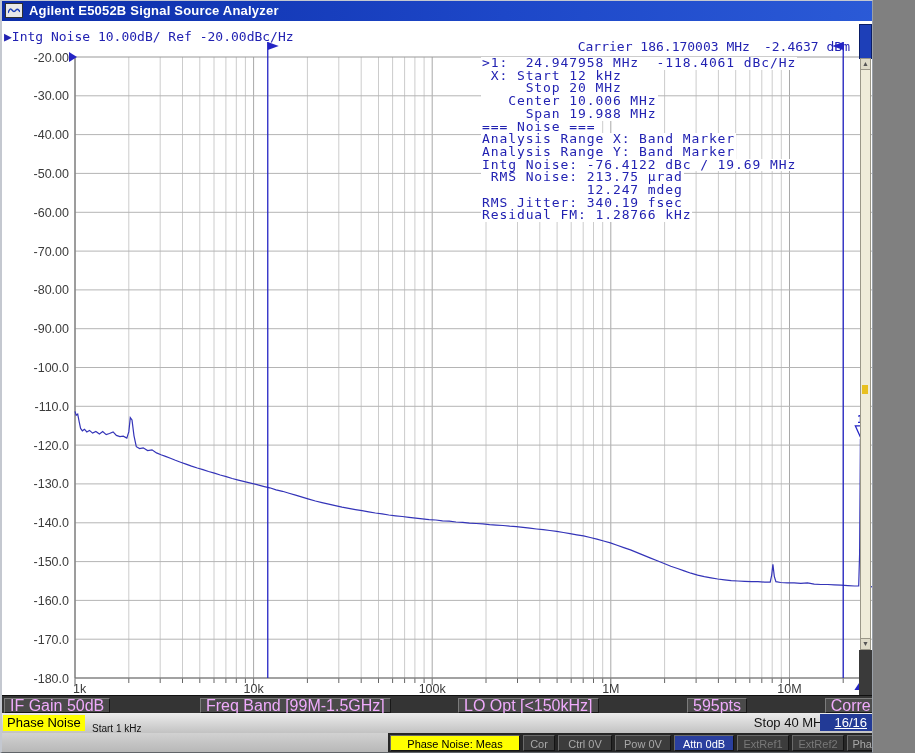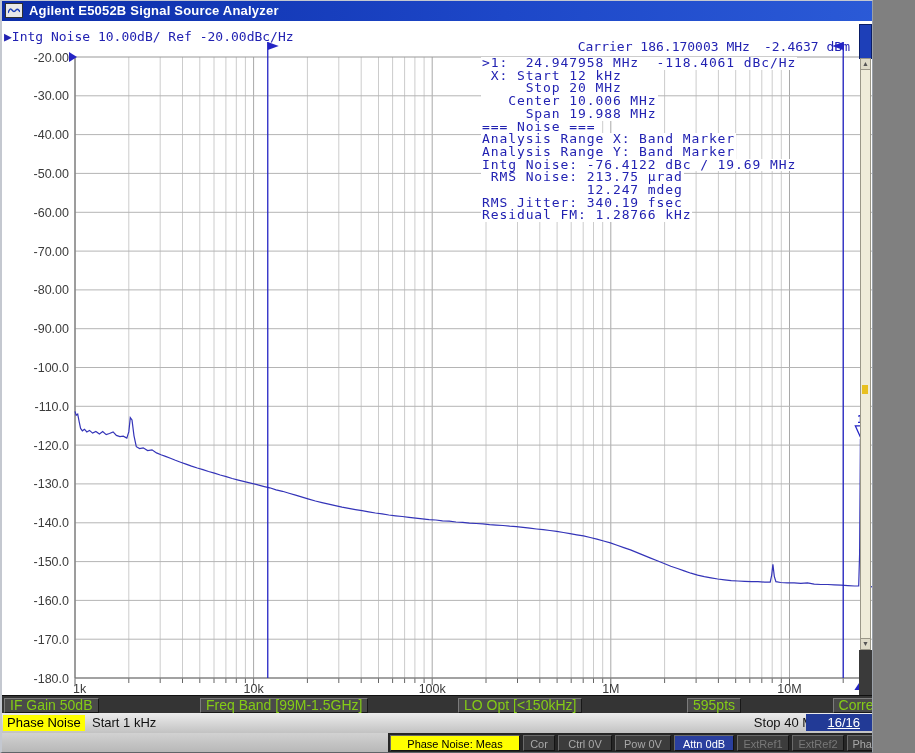--- a/index.html
+++ b/index.html
@@ -33,32 +33,32 @@
   #sb-track{position:absolute;left:1px;top:36px;width:9px;height:590px;background:#efecd9;
     border:1px solid #9a9788;}
   #sb-mark{position:absolute;left:3px;top:363px;width:6px;height:9px;background:#e8c020;}
   .sb-arrow{position:absolute;left:1px;width:9px;height:10px;background:#dedbc8;border:1px solid #9a9788;
     font-size:7px;line-height:9px;text-align:center;color:#555;}
   #sb-up{top:36px;} #sb-down{top:616px;}
   #sb-dark{position:absolute;left:0;top:628px;width:13px;height:46px;background:#3a3a3a;}
   
   #row1{position:absolute;left:0;top:695px;width:915px;height:18px;background:#343434;z-index:5;
     border-top:1px solid #101010;}
-  .badge1{position:absolute;top:2px;height:13px;background:#4a4a4a;color:#84cc16;font-size:14px;
+  .badge1{position:absolute;top:2px;height:13px;background:#4a4a4a;color:#f0abfc;font-size:16px;
     line-height:13px;padding:0 5px;
     border-top:1px solid #7c7c7c;border-left:1px solid #7c7c7c;
     border-right:1px solid #181818;border-bottom:1px solid #181818;white-space:nowrap;}
   #row2{position:absolute;left:0;top:713px;width:915px;height:20px;z-index:5;
     background:linear-gradient(#ececec,#c2c2c2);border-bottom:1px solid #8a8a8a;}
   #pn-mode{position:absolute;left:3px;top:2px;background:#ffff00;color:#000;font-size:13px;
     padding:0 4px;line-height:16px;}
-  #pn-start{position:absolute;left:92px;top:2px;color:#111;font-size:13px;line-height:16px;}
+  #pn-start{position:absolute;left:92px;top:8px;color:#111;font-size:10px;line-height:16px;}
   #pn-stop{position:absolute;right:86px;top:2px;color:#111;font-size:13px;line-height:16px;}
   #pn-count{position:absolute;right:34px;top:1px;background:#223a96;color:#fff;font-size:13px;
-    padding:0 21px;line-height:17px;text-decoration:underline;}
+    padding:0 14px;line-height:17px;text-decoration:underline;}
   #row2-sq{position:absolute;right:6px;top:2px;width:16px;height:15px;background:#e8e8e8;
     border:1px solid #777;}
   #row3{position:absolute;left:0;top:733px;width:915px;height:20px;z-index:5;
     background:linear-gradient(#d2d2d2,#b6b6b6);}
   #row3-keys{position:absolute;left:388px;top:0;right:0;height:20px;background:#262626;
     display:flex;gap:3px;align-items:center;padding-left:2px;overflow:hidden;}
   .key{flex:none;height:16px;line-height:16px;font-size:11px;text-align:center;background:#3c3c3c;
     color:#a8a8a8;border-top:1px solid #6a6a6a;border-left:1px solid #6a6a6a;
     border-right:1px solid #141414;border-bottom:1px solid #141414;
     box-sizing:border-box;white-space:nowrap;overflow:hidden;padding:0 4px;}

